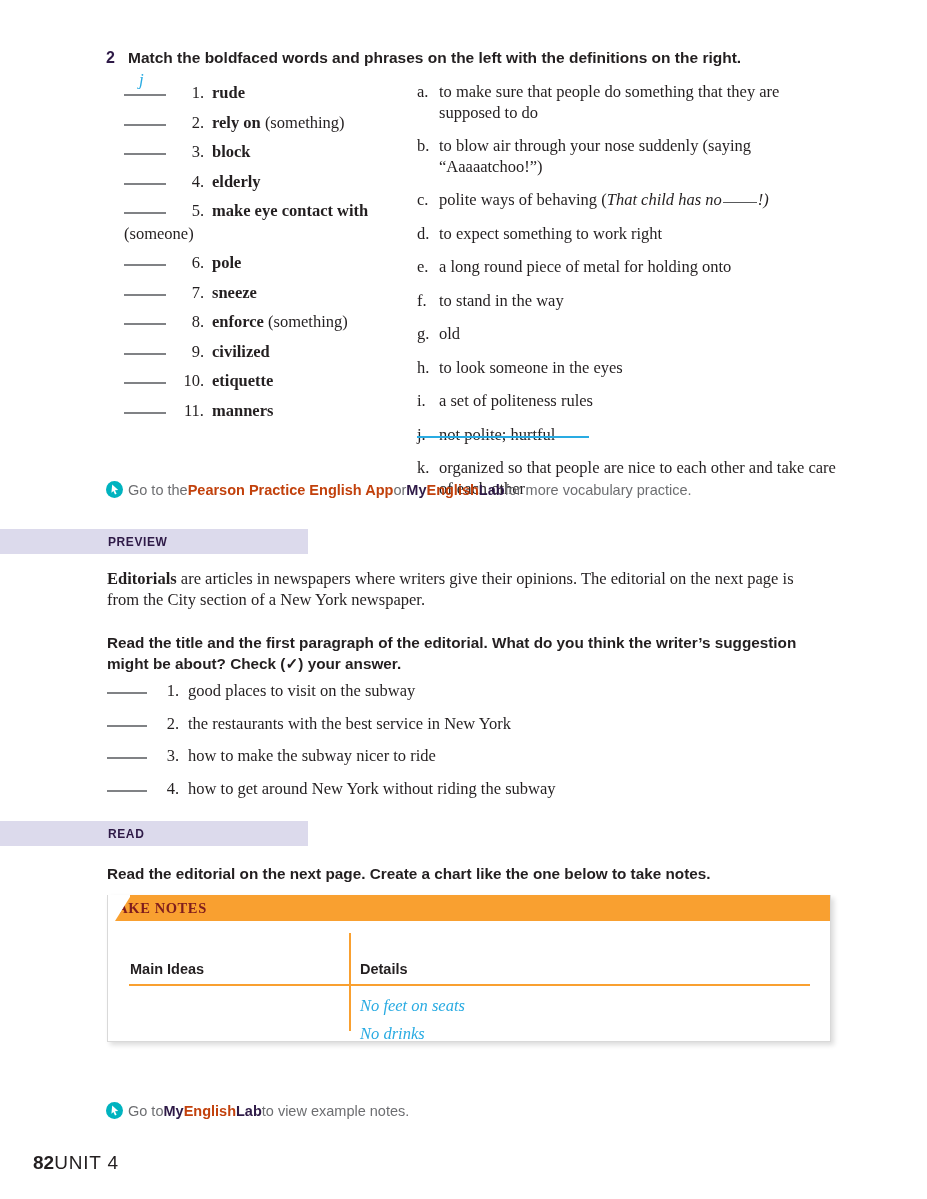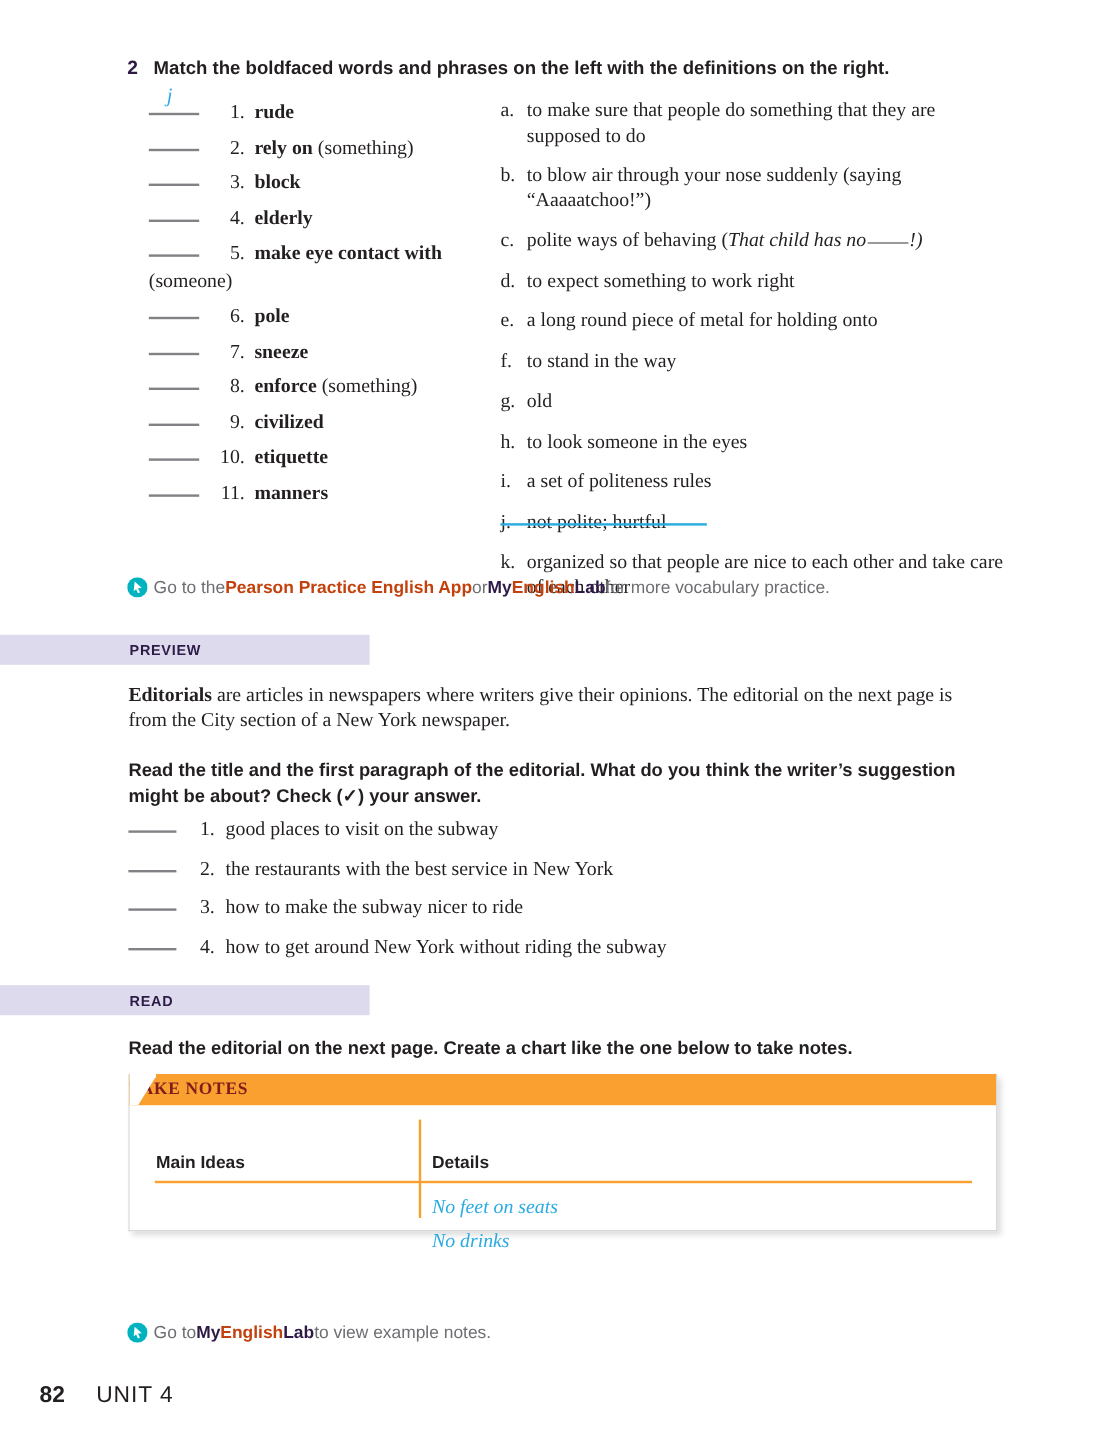--- a/index.html
+++ b/index.html
@@ -259,21 +259,21 @@
   }
   .tn-title {
     font-family: Liberation Serif, serif;
     font-weight: bold;
     font-size: 14.5px;
     letter-spacing: 0.6px;
     color: #7f1d1d;
   }
   .tn-body {
     position: relative;
-    height: 104px;
+    height: 120px;
     padding: 0;
   }
   .tn-vrule {
     position: absolute;
     left: 241px;
     top: 12px;
     bottom: 10px;
     width: 2px;
     background: #f9a030;
   }
@@ -313,21 +313,20 @@
     left: 33px;
     top: 1152px;
     display: flex;
     align-items: baseline;
     font-family: "Liberation Sans", sans-serif;
   }
   .pg-num {
     font-weight: bold;
     font-size: 19px;
     color: #231f20;
-    margin-right: 26px;
   }
   .pg-unit {
     font-size: 19px;
     letter-spacing: 0.8px;
     color: #231f20;
   }
 </style>
 </head>
 <body>
 

